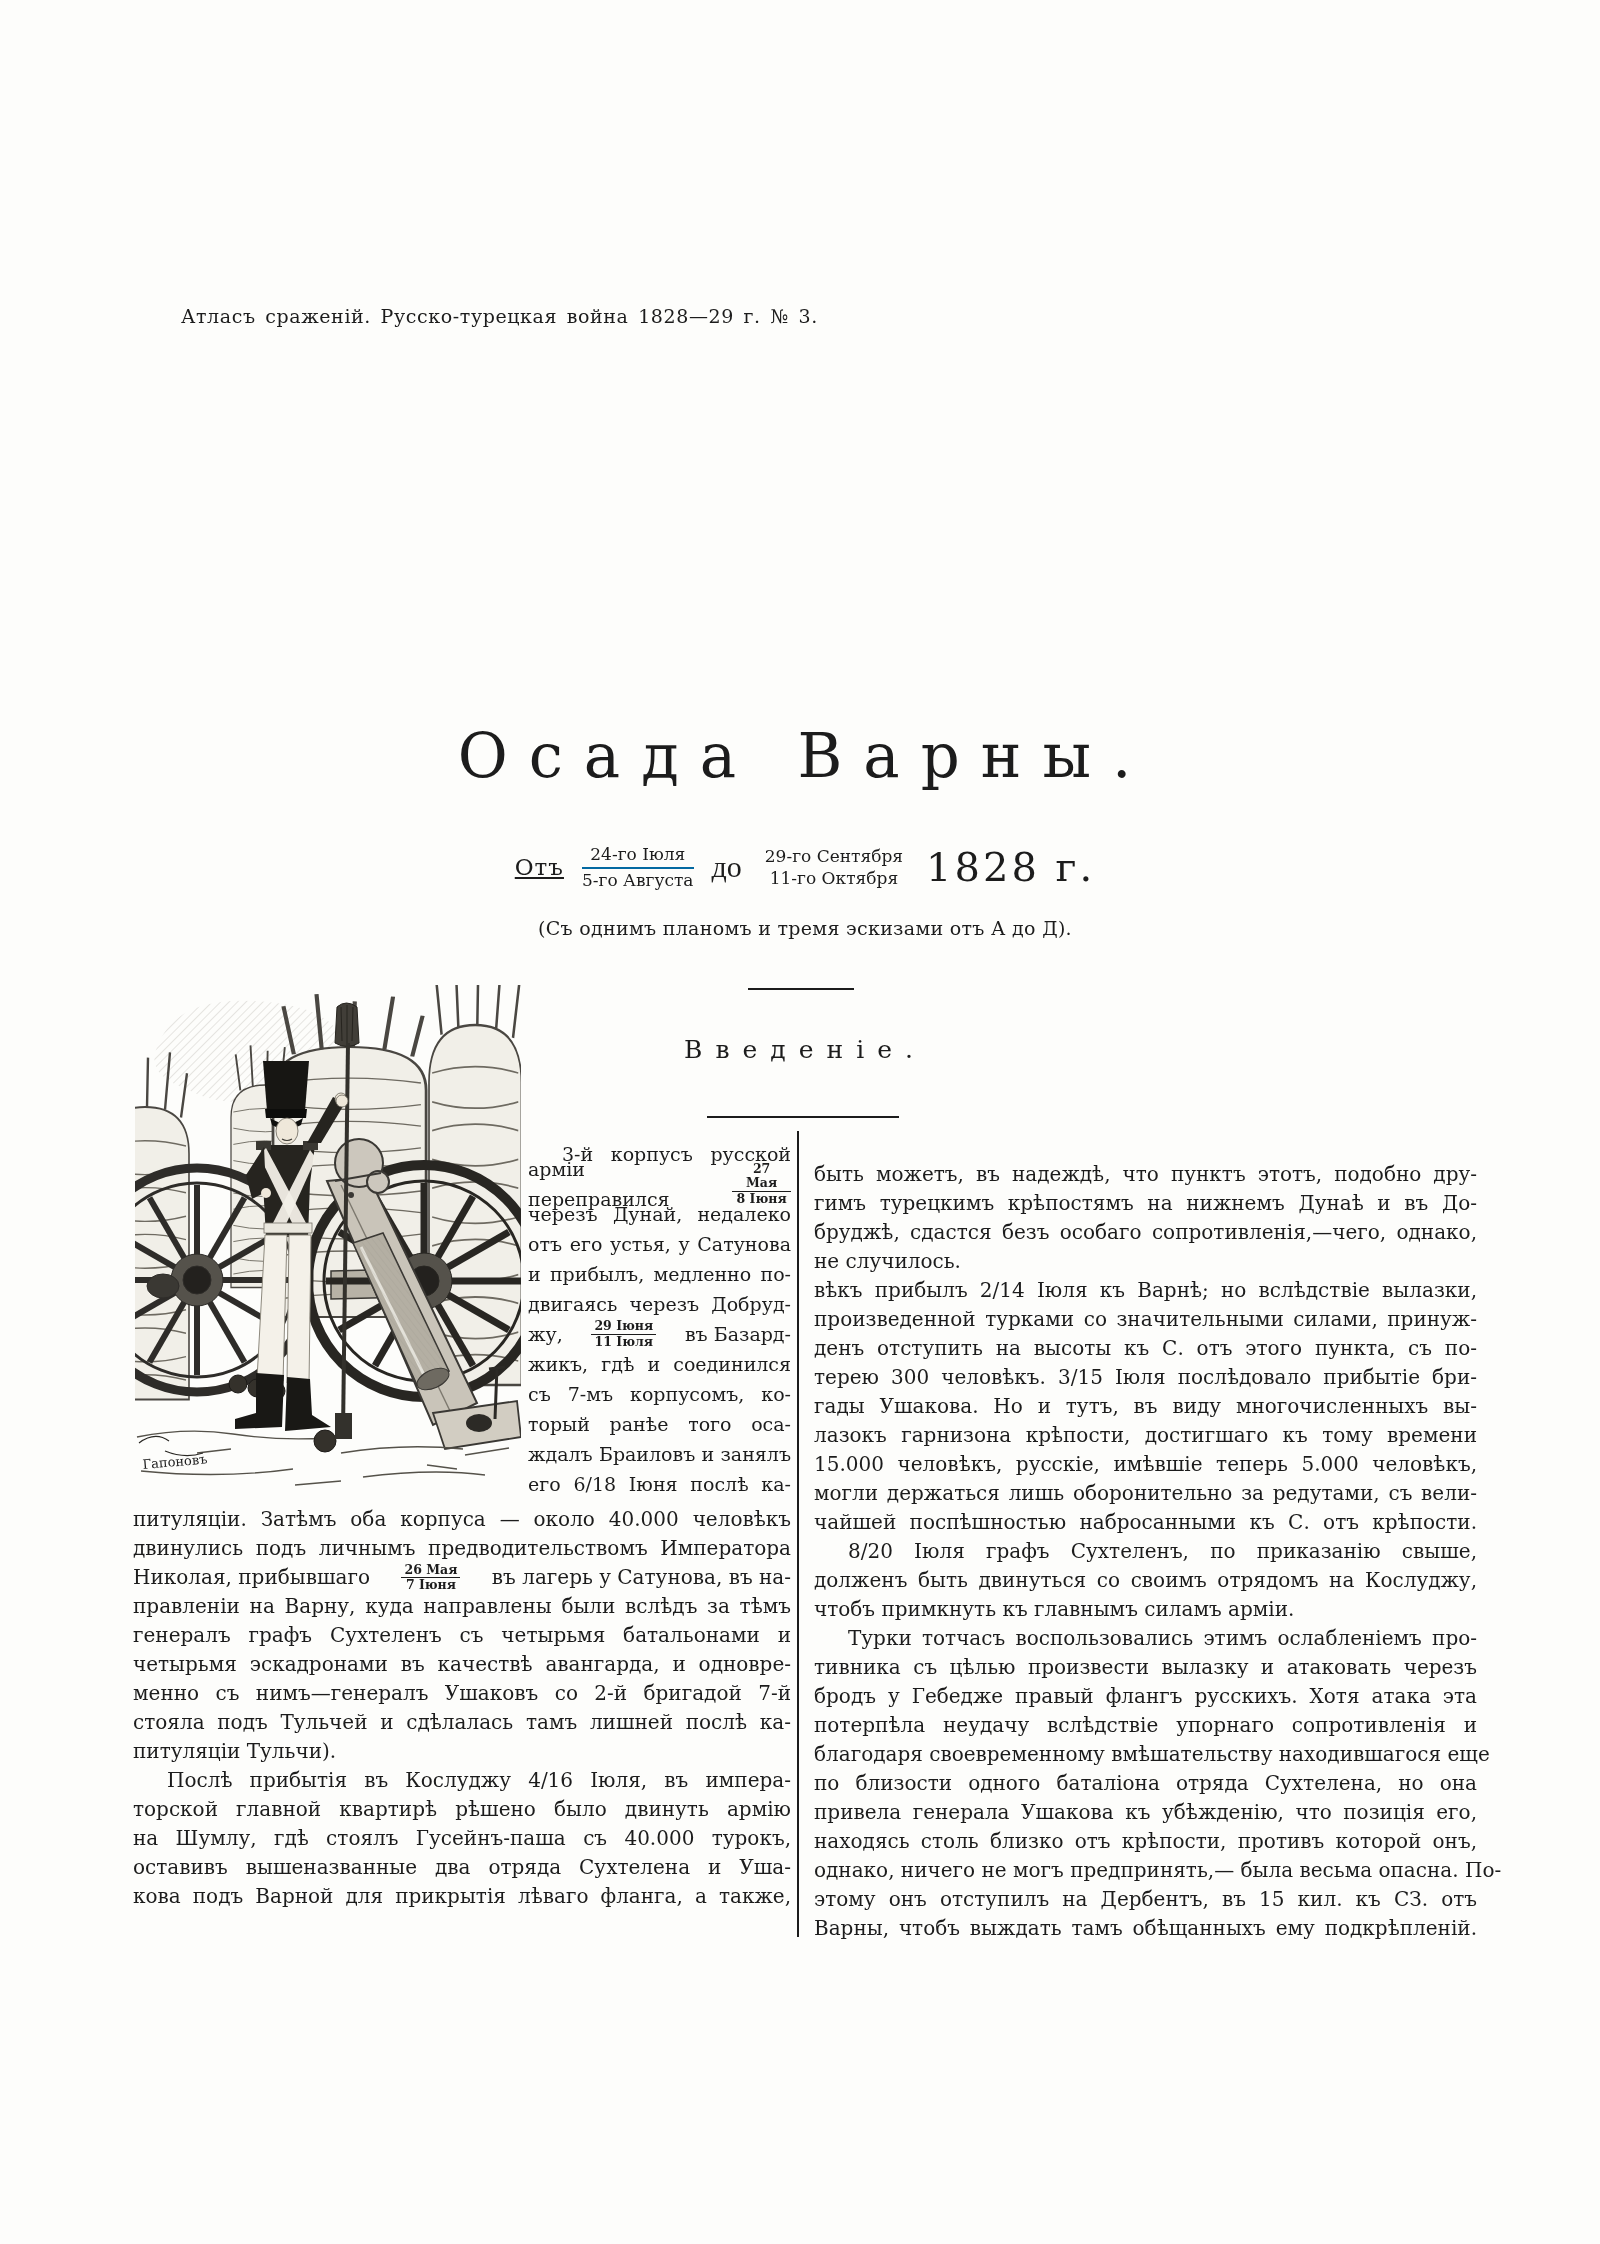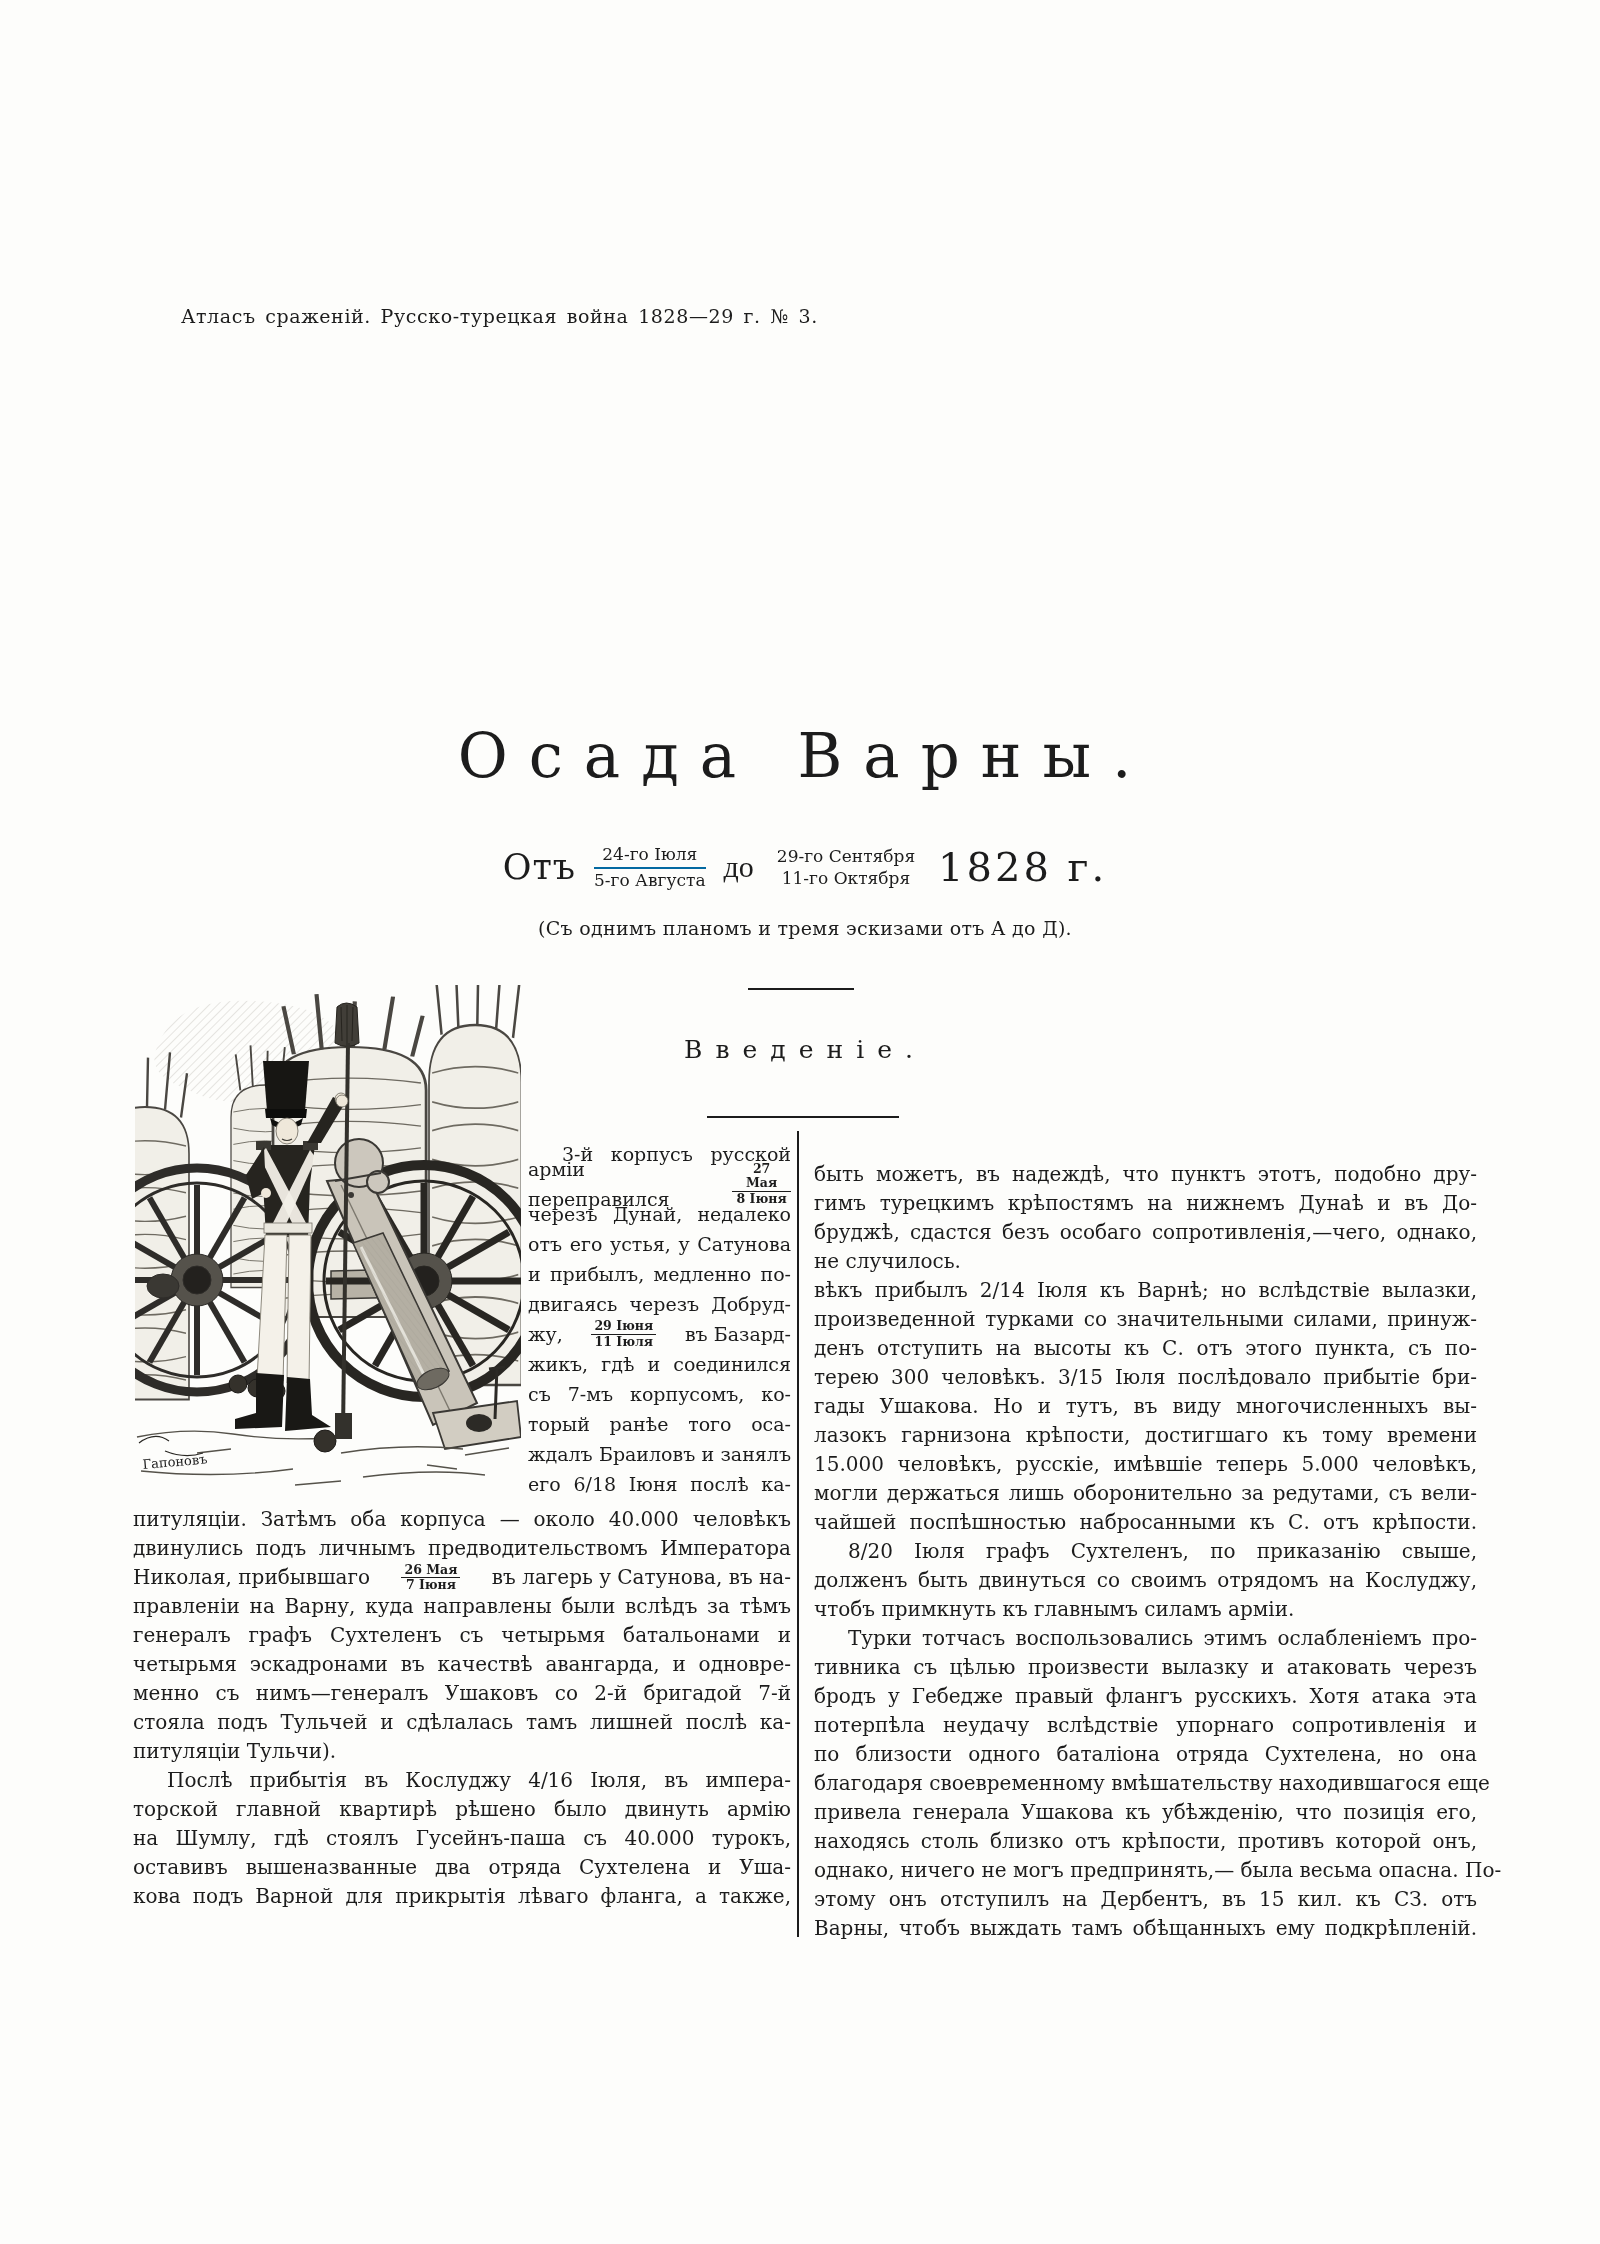--- a/index.html
+++ b/index.html
@@ -6,21 +6,21 @@
   body{
     width:1600px;height:2244px;position:relative;overflow:hidden;
     background:#fdfdfb;color:#1c1c1c;
     font-family:"DejaVu Serif","Liberation Serif",serif;
   }
   .abs{position:absolute;}
   .running-head{left:181px;top:305px;font-size:19px;letter-spacing:.6px;word-spacing:3px;white-space:nowrap;}
   .center-band{left:133px;width:1344px;text-align:center;}
   .main-title{top:720px;font-size:61px;letter-spacing:21px;white-space:nowrap;font-weight:500;}
   .subtitle{top:834px;height:66px;display:flex;justify-content:center;align-items:center;gap:18px;}
-  .sub-from{font-size:35px;letter-spacing:1px;}
+  .sub-from{font-size:23px;letter-spacing:1px;text-decoration:underline;}
   .sub-to{font-size:30px;font-family:Liberation Serif, serif;}
   .sub-year{font-size:40px;letter-spacing:3px;}
   .dfrac{display:inline-flex;flex-direction:column;text-align:center;font-size:17px;line-height:1.3;font-weight:500;}
   .dfrac .top{border-bottom:2px solid #0369a1;padding:0 5px 1px;}
   .dfrac.nobar .top{border-bottom:none;padding-bottom:0;}
   .note-line{top:917px;font-size:19px;letter-spacing:.3px;}
   .rule{background:#1c1c1c;height:2px;}
   .rule-a{left:748px;top:988px;width:106px;}
   .rule-b{left:707px;top:1116px;width:192px;}
   .section-heading{top:1035px;font-size:25px;letter-spacing:13px;white-space:nowrap;}
@@ -270,20 +270,20 @@
   <div class="tl">15.000 человѣкъ, русскіе, имѣвшіе теперь 5.000 человѣкъ,</div>
   <div class="tl">могли держаться лишь оборонительно за редутами, съ вели-</div>
   <div class="tl">чайшей поспѣшностью набросанными къ С. отъ крѣпости.</div>
   <div class="tl ind">8/20 Іюля графъ Сухтеленъ, по приказанію свыше,</div>
   <div class="tl">долженъ быть двинуться со своимъ отрядомъ на Кослуджу,</div>
   <div class="tl noj">чтобъ примкнуть къ главнымъ силамъ арміи.</div>
   <div class="tl ind">Турки тотчасъ воспользовались этимъ ослабленіемъ про-</div>
   <div class="tl">тивника съ цѣлью произвести вылазку и атаковать черезъ</div>
   <div class="tl">бродъ у Гебедже правый флангъ русскихъ. Хотя атака эта</div>
   <div class="tl">потерпѣла неудачу вслѣдствіе упорнаго сопротивленія и</div>
+  <div class="tl">благодаря своевременному вмѣшательству находившагося еще</div>
   <div class="tl">по близости одного баталіона отряда Сухтелена, но она</div>
-  <div class="tl">благодаря своевременному вмѣшательству находившагося еще</div>
   <div class="tl">привела генерала Ушакова къ убѣжденію, что позиція его,</div>
   <div class="tl">находясь столь близко отъ крѣпости, противъ которой онъ,</div>
   <div class="tl">однако, ничего не могъ предпринять,— была весьма опасна. По-</div>
   <div class="tl">этому онъ отступилъ на Дербентъ, въ 15 кил. къ СЗ. отъ</div>
   <div class="tl">Варны, чтобъ выждать тамъ обѣщанныхъ ему подкрѣпленій.</div>
 </div>
 
 </body></html>

